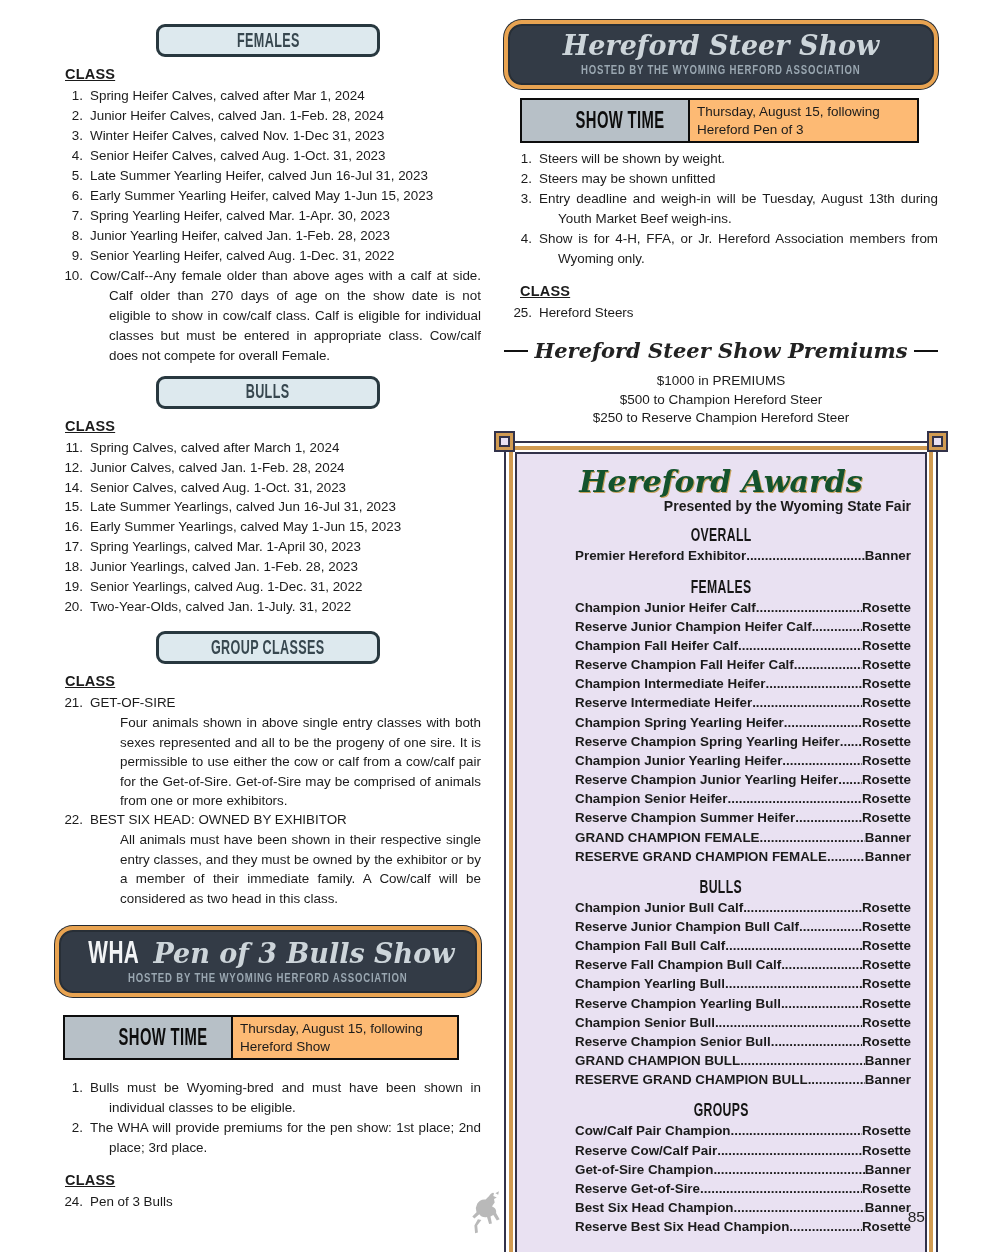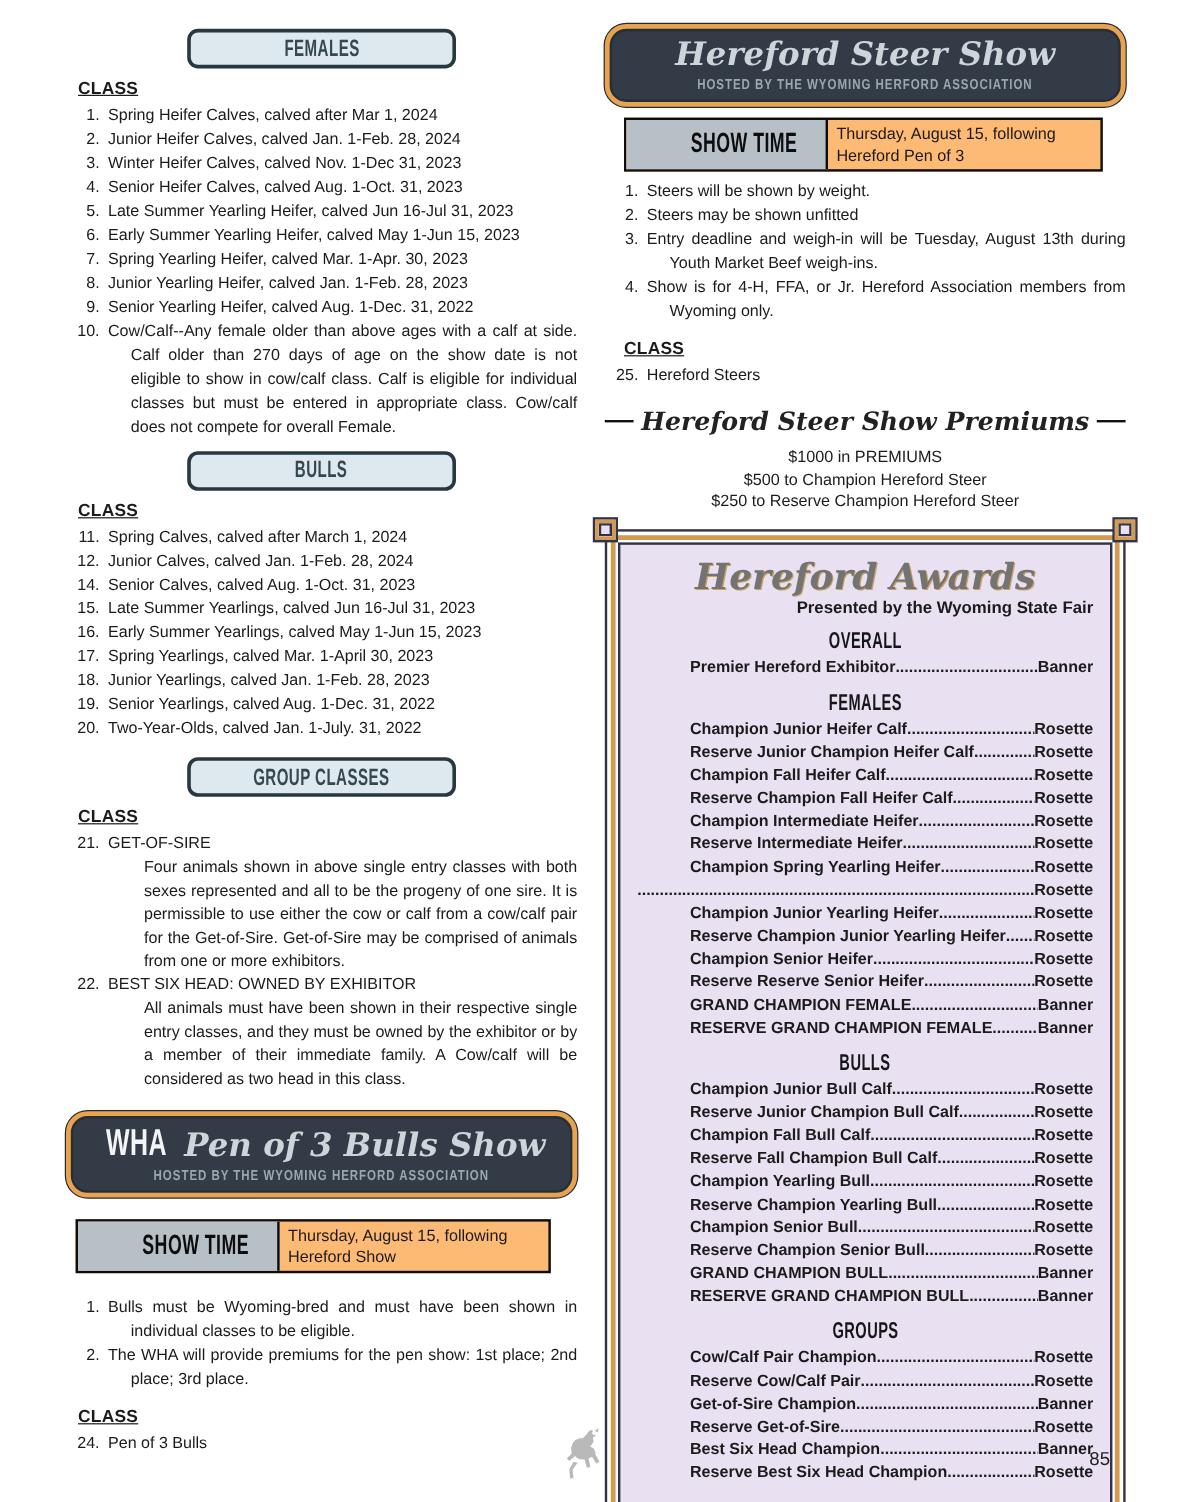--- a/index.html
+++ b/index.html
@@ -50,21 +50,21 @@
   .prem-h .script{font-size:21px;color:#222;}
   .prem-lines{text-align:center;font-size:13.5px;line-height:1.38;}
 
   
   .awards{margin-top:13px;border:2px solid #32324a;padding:3px;position:relative;}
   .awards-mid{border:4px solid #d19b52;padding:2px;}
   .awards-in{border:2px solid #32324a;background:#e9e1f2;padding:12px 14px 16px;}
   .knot{position:absolute;width:11px;height:11px;background:#e9e1f2;border:3px solid #d19b52;
         box-shadow:0 0 0 2px #32324a, inset 0 0 0 2px #32324a;}
   .k1{left:-10px;top:-10px}.k2{right:-10px;top:-10px}
-  .aw-title{text-align:center;font-size:30px;color:#737373;line-height:1.05;text-shadow:1px 1px 0 #c9a25e;}
+  .aw-title{text-align:center;font-size:30px;color:#14532d;line-height:1.05;text-shadow:1px 1px 0 #c9a25e;}
   .aw-sub{text-align:right;font-weight:700;font-size:14px;margin-top:1px;}
   .aw-h{text-align:center;margin:11px 0 2px;}
   .aw-h .disp{font-size:16.5px;color:#161616;}
   .aw{display:flex;align-items:baseline;font-weight:700;font-size:13.4px;line-height:1.43;}
   .aw-label{white-space:nowrap;padding-left:44px;}
   .dotfill{flex:1 1 auto;overflow:hidden;white-space:nowrap;}
   .dotfill::after{content:"......................................................................................................";}
   .aw-val{white-space:nowrap;}
 
   .pagenum{position:absolute;right:62px;bottom:26px;font-size:15.5px;color:#222;}
@@ -377,20 +377,21 @@
                     <span class="aw-val">Rosette</span>
                   </div>
 
                   <div class="aw">
                     <span class="aw-label">Champion Spring Yearling Heifer</span>
                     <span class="dotfill"></span>
                     <span class="aw-val">Rosette</span>
                   </div>
 
                   <div class="aw">
+                    <span class="aw-label">Reserve Champion Spring Yearling Heifer</span>
                     <span class="dotfill"></span>
                     <span class="aw-val">Rosette</span>
                   </div>
 
                   <div class="aw">
                     <span class="aw-label">Champion Junior Yearling Heifer</span>
                     <span class="dotfill"></span>
                     <span class="aw-val">Rosette</span>
                   </div>
 
@@ -400,21 +401,21 @@
                     <span class="aw-val">Rosette</span>
                   </div>
 
                   <div class="aw">
                     <span class="aw-label">Champion Senior Heifer</span>
                     <span class="dotfill"></span>
                     <span class="aw-val">Rosette</span>
                   </div>
 
                   <div class="aw">
-                    <span class="aw-label">Reserve Reserve Senior Heifer</span>
+                    <span class="aw-label">Reserve Champion Summer Heifer</span>
                     <span class="dotfill"></span>
                     <span class="aw-val">Rosette</span>
                   </div>
 
                   <div class="aw">
                     <span class="aw-label">GRAND CHAMPION FEMALE</span>
                     <span class="dotfill"></span>
                     <span class="aw-val">Banner</span>
                   </div>
 

